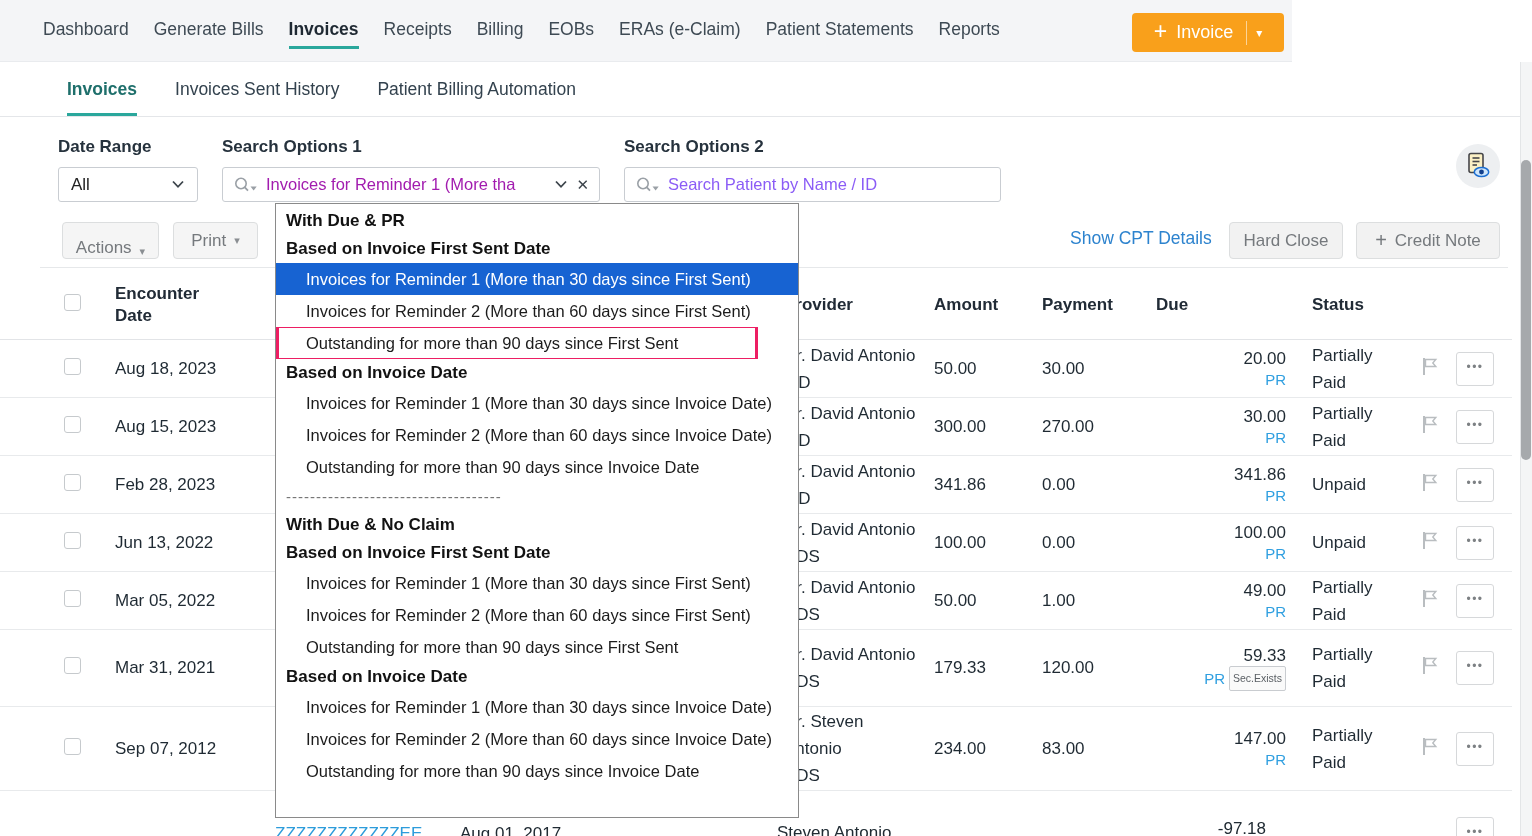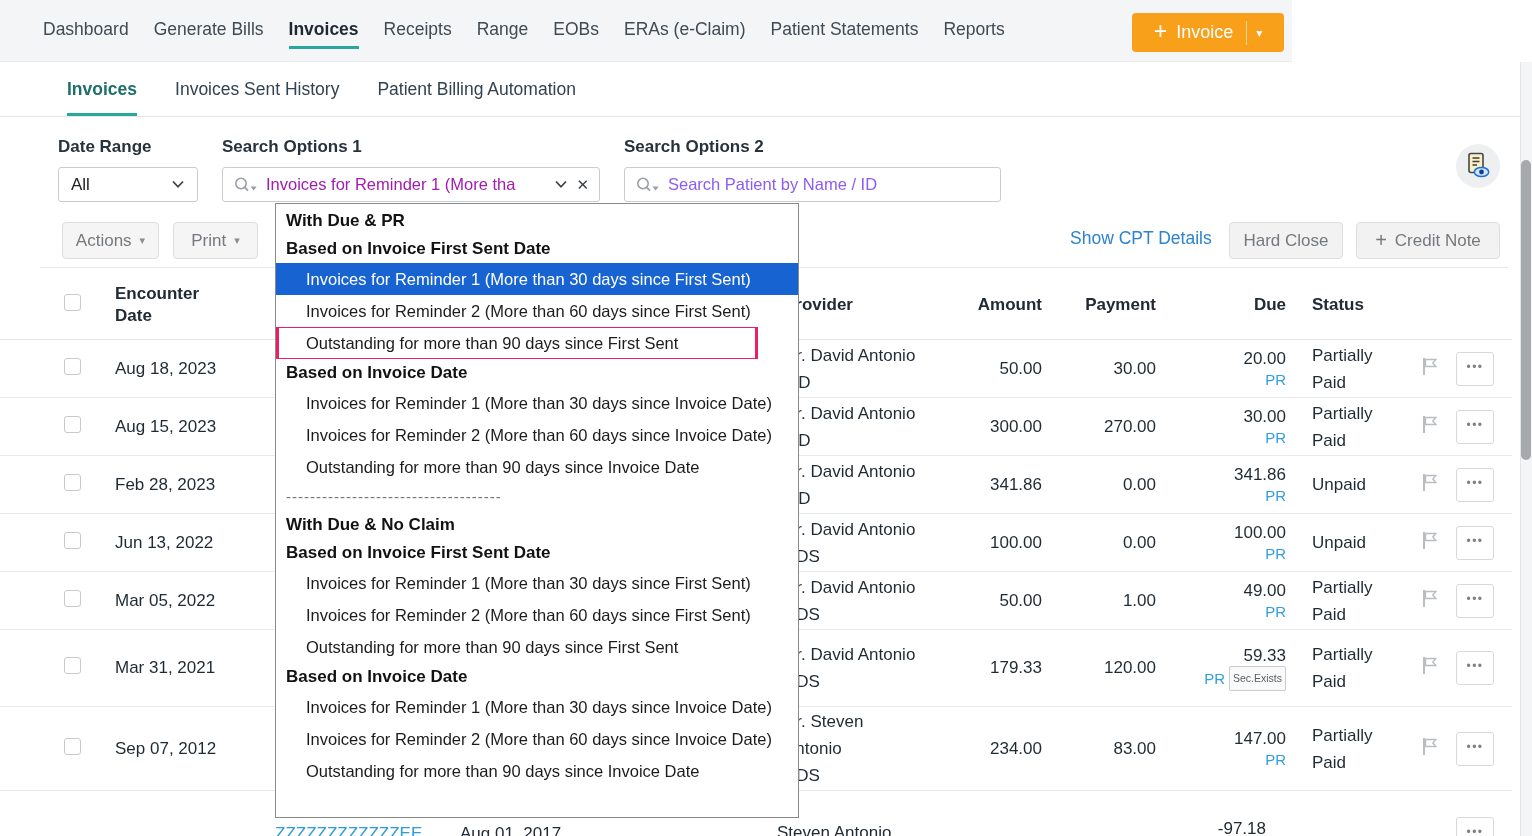--- a/index.html
+++ b/index.html
@@ -33,36 +33,36 @@
   .search-box { padding:0 10px; gap:8px; }
   .sb1 { left:222px; width:378px; }
   .sb2 { left:624px; width:377px; }
   .sb-text { font-size:16.5px; color:#a21caf; white-space:nowrap; overflow:hidden; flex:1; }
   .sb-placeholder { color:#8b5cf6; }
   .icon-btn { cursor:pointer; display:flex; align-items:center; }
   .round-icon { position:absolute; left:1456px; top:144px; width:44px; height:44px; border-radius:50%; background:#edeff1; display:flex; align-items:center; justify-content:center; cursor:pointer; }
 
   
   .gbtn { position:absolute; top:222px; height:37px; background:#f5f5f5; border:1px solid #dcdedf; border-radius:4px; display:flex; align-items:center; justify-content:center; gap:8px; font-size:17px; color:#75797d; cursor:pointer; }
-  .btn-actions { left:62px; width:97px; }
+  .btn-actions { left:62px; width:97px;align-items:flex-end; }
   .btn-print { left:173px; width:85px;justify-content:center; }
   .btn-hardclose { left:1229px; width:114px; background:#f2f2f2; }
   .btn-credit { left:1356px; width:144px; background:#f2f2f2; }
   .gbtn .carets { font-size:11px; color:#8a8e92; }
   .btn-credit .plus { font-size:20px; font-weight:400; }
   .cpt-link { position:absolute; left:1070px; top:228px; font-size:17.5px; color:#2d83ce; cursor:pointer; }
   .toolbar-divider { position:absolute; left:40px; top:267px; width:1468px; height:1px; background:#e6e8ea; }
 
   
   .tbl { position:absolute; left:0; top:270px; width:1512px; }
   .grid { display:grid; grid-template-columns:56px 52px 168px 500px 158px 108px 114px 130px 122px 44px 46px; align-items:center; }
   .thead { height:70px; border-bottom:1px solid #e2e4e7; font-weight:bold; font-size:17px; color:#212b36; }
   .th-date { padding-left:7px; width:99px; line-height:22px; }
   .th-prov { padding-left:8px; }
-  .ra { text-align:right; }
+  .ra { }
   .th-status { padding-left:26px; }
   .checkbox { width:17px; height:17px; border:1.5px solid #c6cacd; border-radius:3px; background:#fff; margin-left:8px; display:inline-block; cursor:pointer; }
   .trow { height:58px; border-bottom:1px solid #e8eaec; font-size:17px; color:#1f2a33; }
   .trow:nth-child(6) { height:77px; }
   .trow:nth-child(7) { height:84px; }
   .c-date { padding-left:7px; }
   .c-prov { padding-left:8px; line-height:27px; }
   .c-due { text-align:right; line-height:21px; }
   .due-tags { font-size:15px; display:flex; justify-content:flex-end; align-items:center; gap:4px; }
   .pr { color:#2f9fe0; }
@@ -98,21 +98,21 @@
 </style>
 </head>
 <body>
 
 <div class="topnav">
   <div class="nav-items">
       <span class="nav-item">Dashboard</span>
       <span class="nav-item">Generate Bills</span>
       <span class="nav-item active">Invoices</span>
       <span class="nav-item">Receipts</span>
-      <span class="nav-item">Range</span>
+      <span class="nav-item">Billing</span>
       <span class="nav-item">EOBs</span>
       <span class="nav-item">ERAs (e-Claim)</span>
       <span class="nav-item">Patient Statements</span>
       <span class="nav-item">Reports</span>
     </div>
   <div class="invoice-btn">
     <span class="plus">+</span>
     <span class="lbl">Invoice</span>
     <span class="sep"></span>
     <span class="carets">▾</span>

